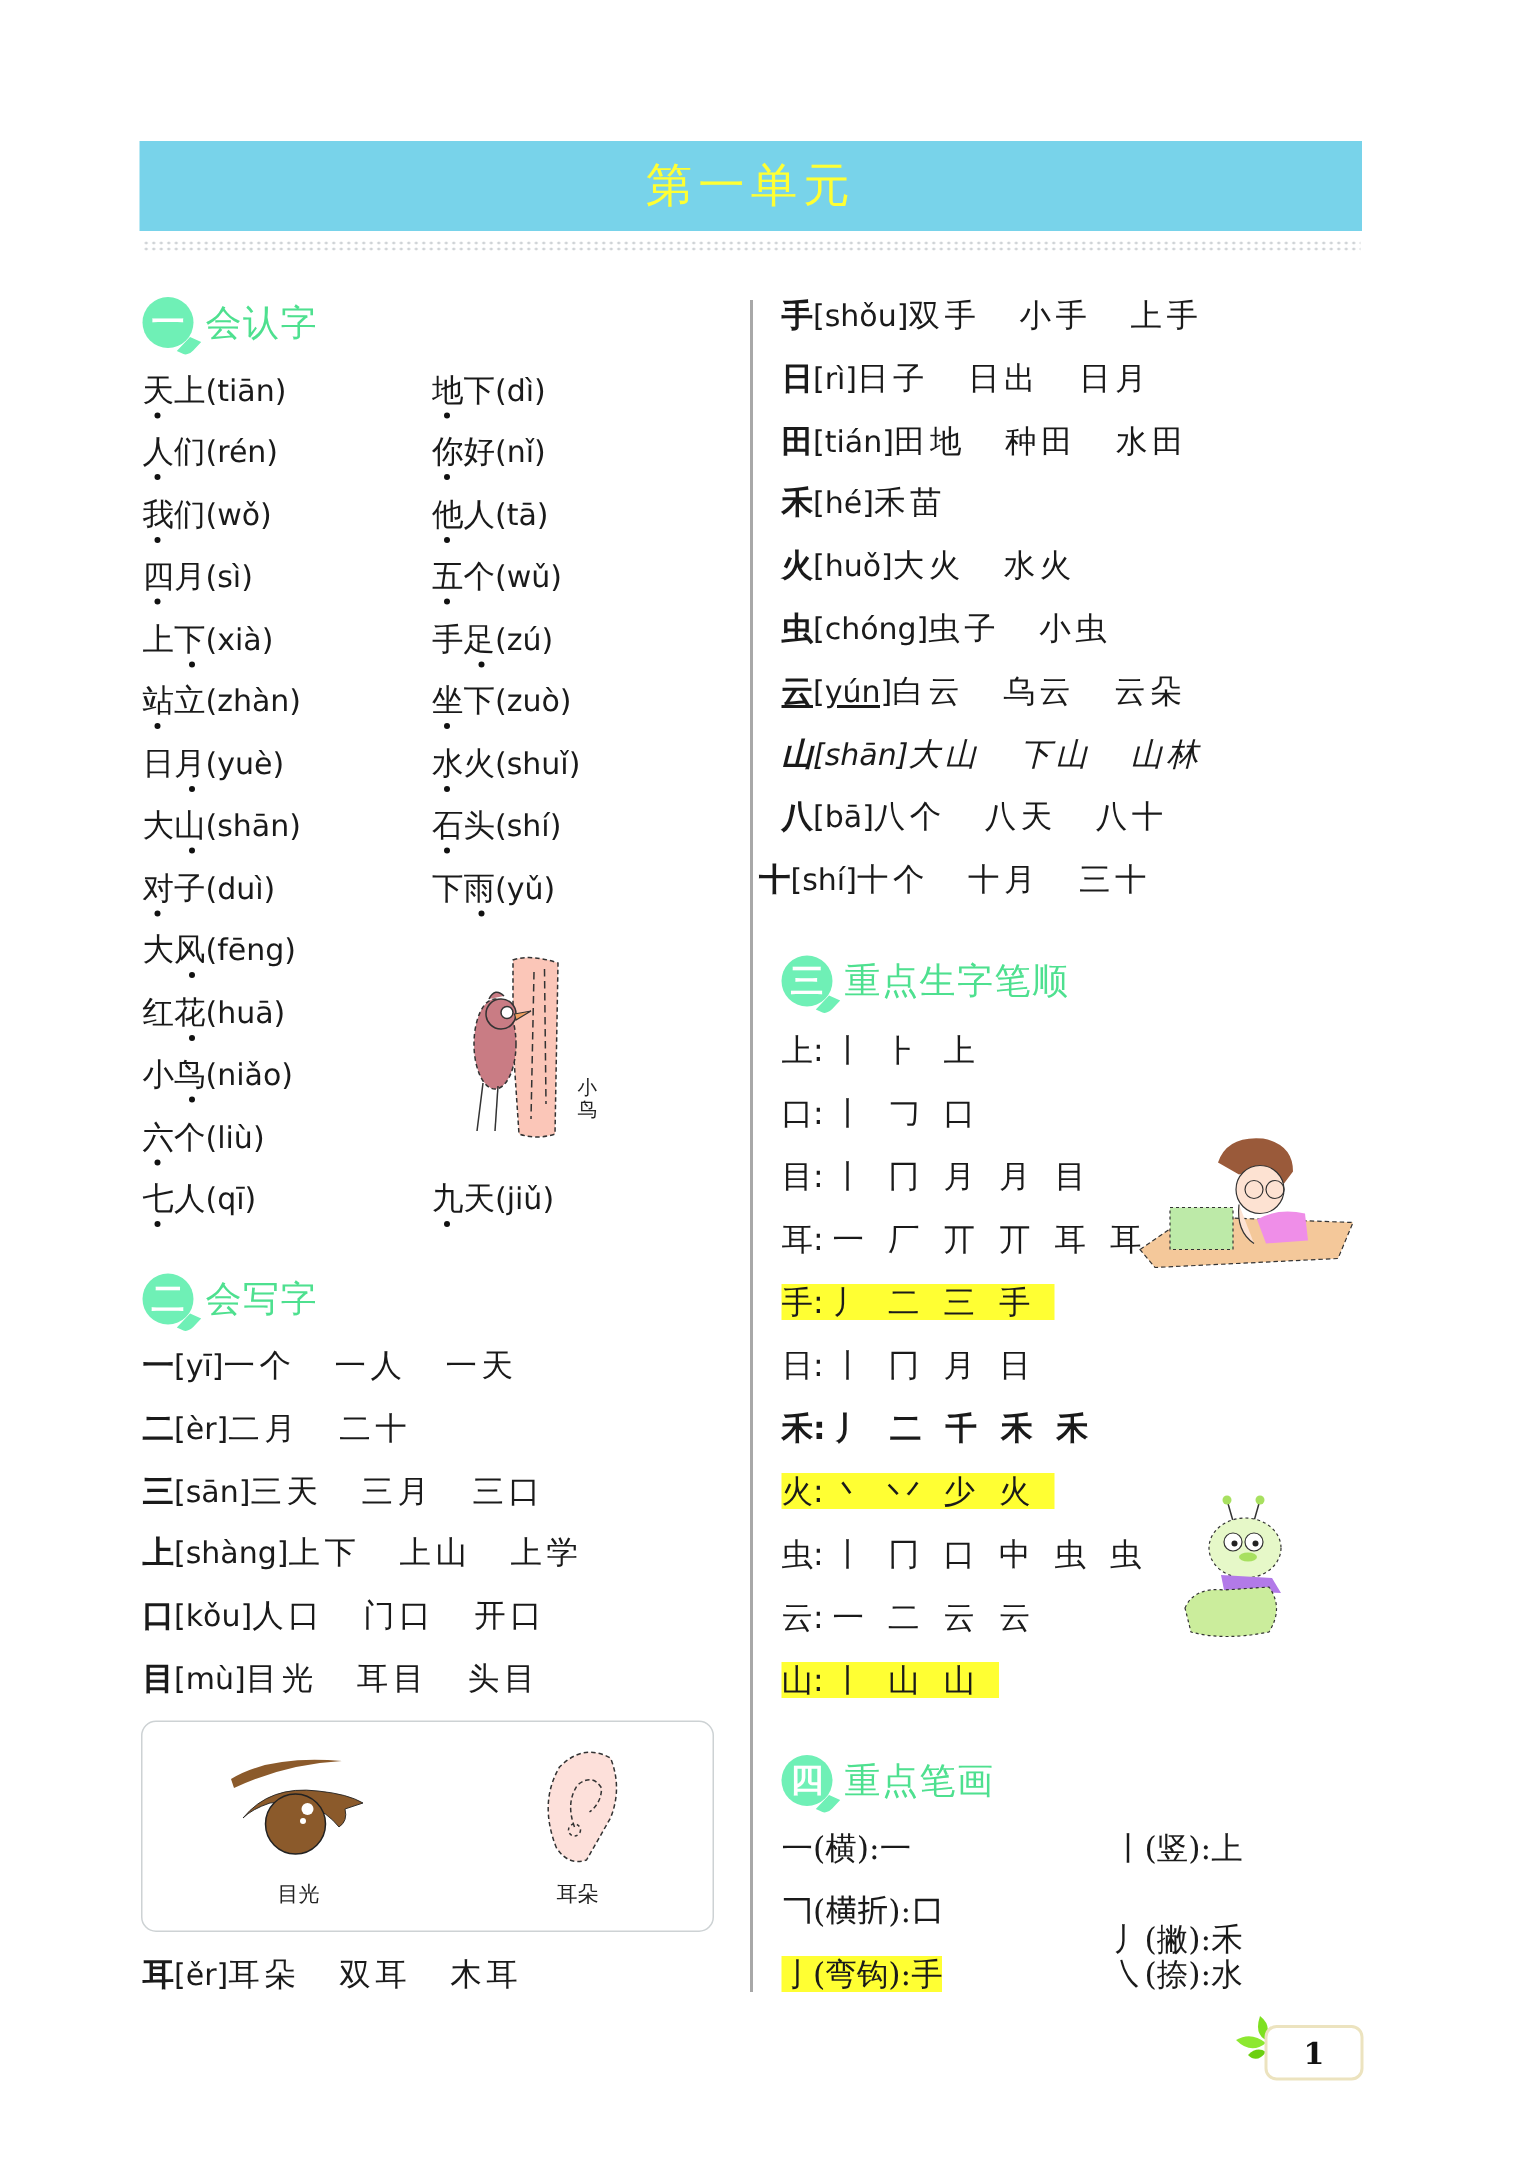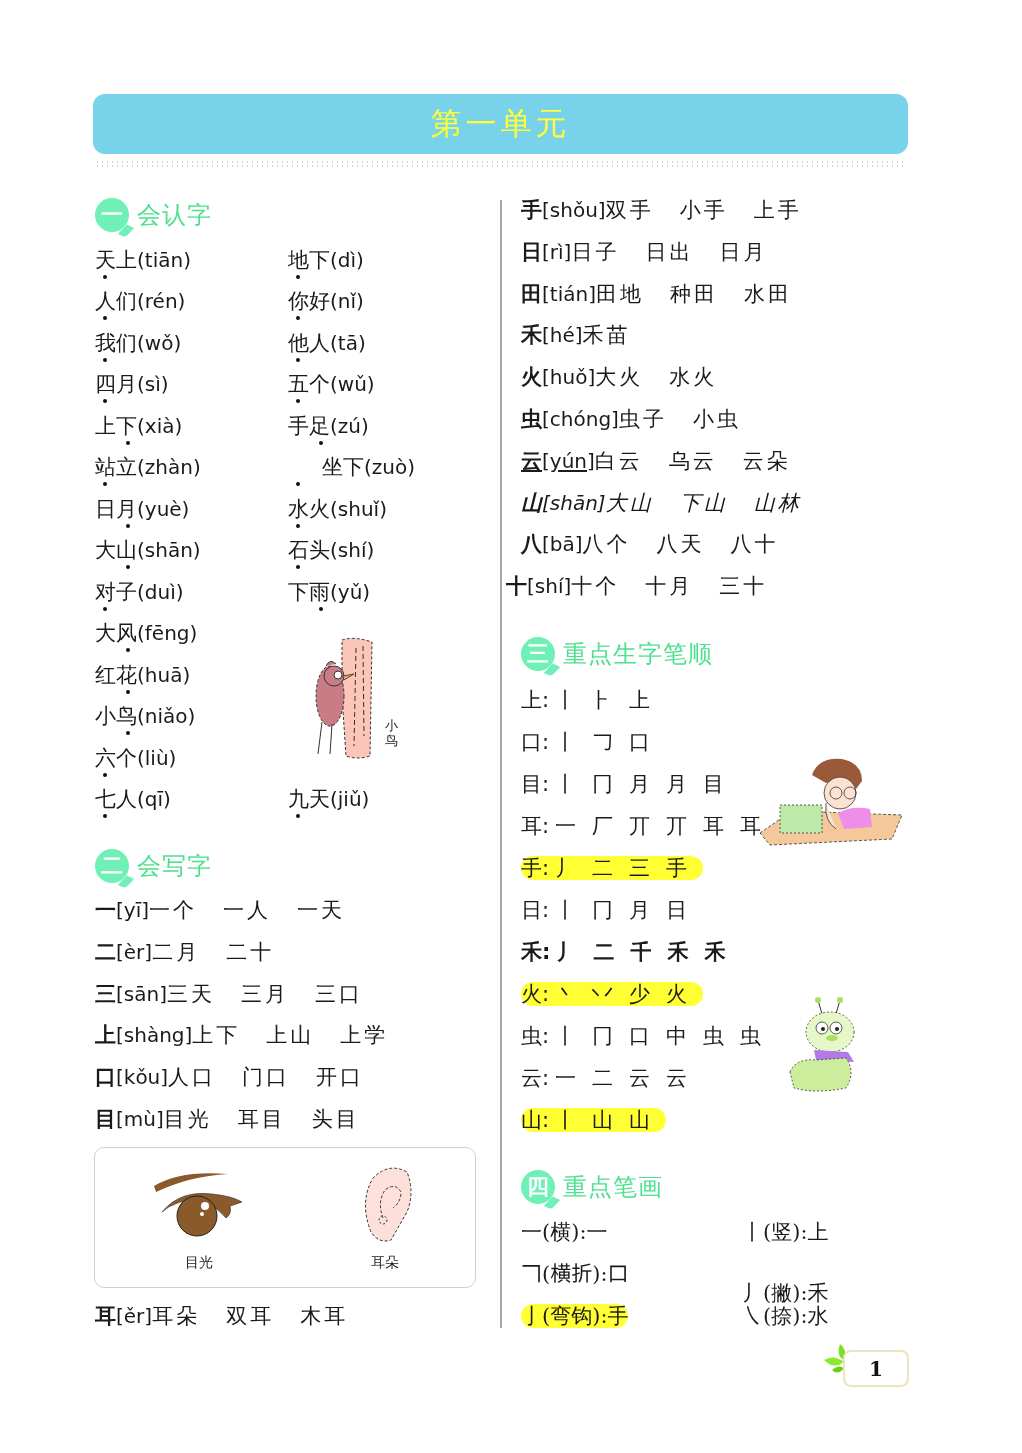--- a/index.html
+++ b/index.html
@@ -1,21 +1,21 @@
 <!DOCTYPE html>
 <html><head>
   <meta charset="utf-8">
   <style>
     * { margin: 0; padding: 0; box-sizing: border-box; }
     html, body { width: 1022px; height: 1453px; background: #ffffff; overflow: hidden; }
     body { position: relative; font-family: "DejaVu Serif", "Liberation Serif", serif; color: #1a1a1a; }
 
     .title-banner {
       position: absolute; left: 93px; top: 94px; width: 815px; height: 60px;
-      background: #78d3ea; border-radius: 12px;
+      background: #78d3ea; border-radius: 0;
       display: flex; align-items: center; justify-content: center;
     }
     .title-banner span {
       color: #ffff33; font-family: "DejaVu Sans", sans-serif; font-size: 31px; letter-spacing: 4px;
     }
     .dots {
       position: absolute; left: 95px; top: 160px; width: 812px; height: 8px;
       background-image: radial-gradient(circle, #cfd3d6 0.9px, transparent 1.1px);
       background-size: 5px 4px;
     }
@@ -44,21 +44,21 @@
 
     .row { position: absolute; font-size: 21px; line-height: 28px; white-space: nowrap; }
     .row .head { font-weight: bold; font-family: "DejaVu Sans", sans-serif; }
     .row .py { font-family: "DejaVu Sans", sans-serif; font-size: 20px; }
     .row .w { display: inline-block; margin-right: 26px; letter-spacing: 3px; }
     .row .w:first-of-type { margin-left: 6px; }
 
     .stroke-row { position: absolute; font-size: 21px; line-height: 28px; white-space: nowrap; }
     .stroke-row .k { font-family: "DejaVu Sans", sans-serif; }
     .stroke-row .s { display: inline-block; margin-right: 16px; }
-    .hl { background: #ffff33; border-radius: 12px; }
+    .hl { background: #ffff33; }
 
     .pic-box {
       position: absolute; left: 94px; top: 1147px; width: 382px; height: 141px;
       border: 1px solid #cdd2d4; border-radius: 10px; background: #fff;
     }
     .cap { position: absolute; font-family: "DejaVu Sans", sans-serif; font-size: 14px; color: #222; }
 
     .page-num {
       position: absolute; left: 843px; top: 1350px; width: 66px; height: 37px;
       border: 2px solid #ece3bf; border-radius: 8px; background: #fff;
@@ -116,21 +116,21 @@
     <div class="word" style="left: 288px; top: 247px;"><span>地下</span><span class="py">(dì)</span></div>
     <div class="dot" style="left: 296px; top: 275px;"></div>
     <div class="word" style="left: 288px; top: 288px;"><span>你好</span><span class="py">(nǐ)</span></div>
     <div class="dot" style="left: 296px; top: 316px;"></div>
     <div class="word" style="left: 288px; top: 330px;"><span>他人</span><span class="py">(tā)</span></div>
     <div class="dot" style="left: 296px; top: 358px;"></div>
     <div class="word" style="left: 288px; top: 371px;"><span>五个</span><span class="py">(wǔ)</span></div>
     <div class="dot" style="left: 296px; top: 399px;"></div>
     <div class="word" style="left: 288px; top: 413px;"><span>手足</span><span class="py">(zú)</span></div>
     <div class="dot" style="left: 319px; top: 441px;"></div>
-    <div class="word" style="left: 288px; top: 454px; margin-left: 34px;"><span>坐下</span><span class="py">(zuò)</span></div>
+    <div class="word" style="left: 288px; top: 454px;"><span>坐下</span><span class="py">(zuò)</span></div>
     <div class="dot" style="left: 296px; top: 482px;"></div>
     <div class="word" style="left: 288px; top: 496px;"><span>水火</span><span class="py">(shuǐ)</span></div>
     <div class="dot" style="left: 296px; top: 524px;"></div>
     <div class="word" style="left: 288px; top: 537px;"><span>石头</span><span class="py">(shí)</span></div>
     <div class="dot" style="left: 296px; top: 565px;"></div>
     <div class="word" style="left: 288px; top: 579px;"><span>下雨</span><span class="py">(yǔ)</span></div>
     <div class="dot" style="left: 319px; top: 607px;"></div>
     <div class="word" style="left: 288px; top: 786px;"><span>九天</span><span class="py">(jiǔ)</span></div>
     <div class="dot" style="left: 296px; top: 814px;"></div>
   </div>

